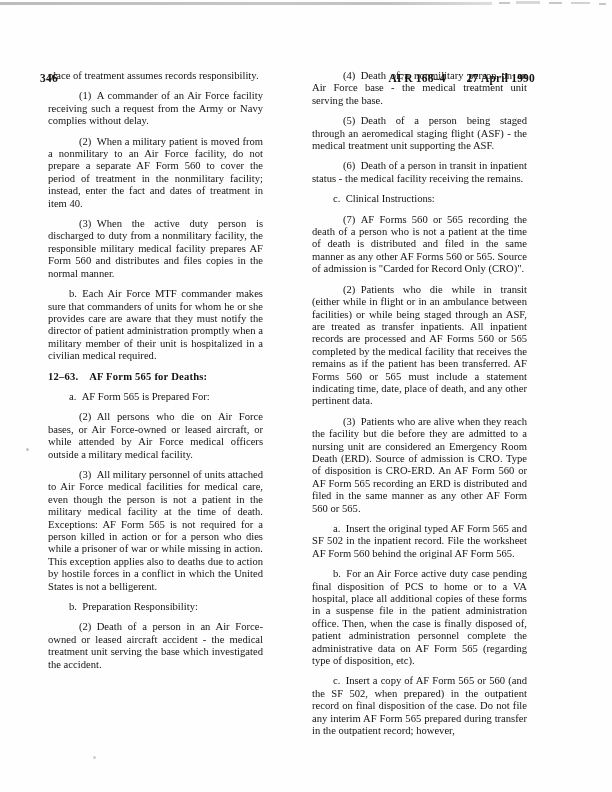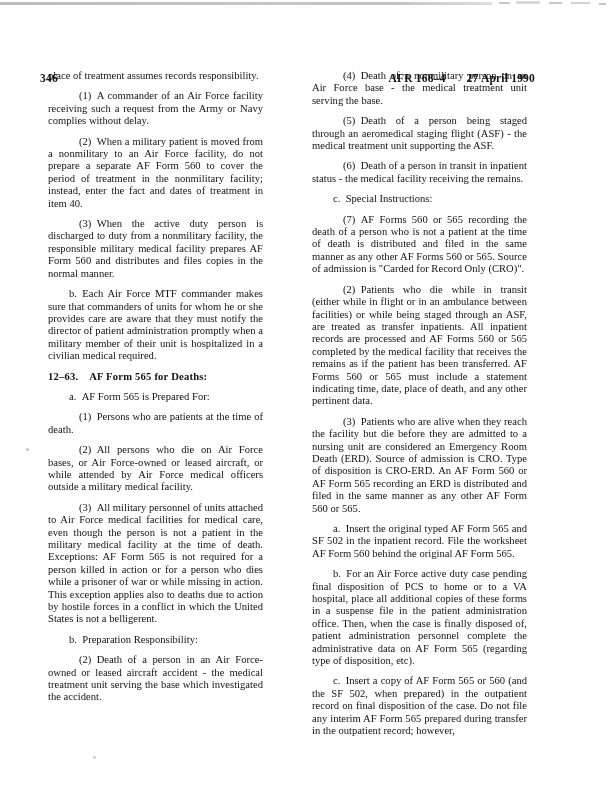--- a/index.html
+++ b/index.html
@@ -83,31 +83,30 @@
   </header>
 
   <main class="col left">
       <p class="para cont">place of treatment assumes records responsibility.</p>
       <p class="para num">(1) A commander of an Air Force facility receiving such a request from the Army or Navy complies without delay.</p>
       <p class="para num">(2) When a military patient is moved from a nonmilitary to an Air Force facility, do not prepare a separate AF Form 560 to cover the period of treatment in the nonmilitary facility; instead, enter the fact and dates of treatment in item 40.</p>
       <p class="para num">(3) When the active duty person is discharged to duty from a nonmilitary facility, the responsible military medical facility prepares AF Form 560 and distributes and files copies in the normal manner.</p>
       <p class="para alpha">b. Each Air Force MTF commander makes sure that commanders of units for whom he or she provides care are aware that they must notify the director of patient administration promptly when a military member of their unit is hospitalized in a civilian medical required.</p>
       <p class="para heading">12–63. AF Form 565 for Deaths:</p>
       <p class="para alpha">a. AF Form 565 is Prepared For:</p>
-      <p class="para num">(1) Persons who are patients at the time of death.</p>
       <p class="para num">(2) All persons who die on Air Force bases, or Air Force-owned or leased aircraft, or while attended by Air Force medical officers outside a military medical facility.</p>
       <p class="para num">(3) All military personnel of units attached to Air Force medical facilities for medical care, even though the person is not a patient in the military medical facility at the time of death. Exceptions: AF Form 565 is not required for a person killed in action or for a person who dies while a prisoner of war or while missing in action. This exception applies also to deaths due to action by hostile forces in a conflict in which the United States is not a belligerent.</p>
       <p class="para alpha">b. Preparation Responsibility:</p>
       <p class="para num">(2) Death of a person in an Air Force-owned or leased aircraft accident - the medical treatment unit serving the base which investigated the accident.</p>
     </main>
   <main class="col right">
       <p class="para num">(4) Death of a nonmilitary person on an Air Force base - the medical treatment unit serving the base.</p>
       <p class="para num">(5) Death of a person being staged through an aeromedical staging flight (ASF) - the medical treatment unit supporting the ASF.</p>
       <p class="para num">(6) Death of a person in transit in inpatient status - the medical facility receiving the remains.</p>
-      <p class="para alpha">c. Special Instructions:</p>
+      <p class="para alpha">c. Clinical Instructions:</p>
       <p class="para num">(7) AF Forms 560 or 565 recording the death of a person who is not a patient at the time of death is distributed and filed in the same manner as any other AF Forms 560 or 565. Source of admission is "Carded for Record Only (CRO)".</p>
       <p class="para num">(2) Patients who die while in transit (either while in flight or in an ambulance between facilities) or while being staged through an ASF, are treated as transfer inpatients. All inpatient records are processed and AF Forms 560 or 565 completed by the medical facility that receives the remains as if the patient has been transferred. AF Forms 560 or 565 must include a statement indicating time, date, place of death, and any other pertinent data.</p>
       <p class="para num">(3) Patients who are alive when they reach the facility but die before they are admitted to a nursing unit are considered an Emergency Room Death (ERD). Source of admission is CRO. Type of disposition is CRO-ERD. An AF Form 560 or AF Form 565 recording an ERD is distributed and filed in the same manner as any other AF Form 560 or 565.</p>
       <p class="para alpha">a. Insert the original typed AF Form 565 and SF 502 in the inpatient record. File the worksheet AF Form 560 behind the original AF Form 565.</p>
       <p class="para alpha">b. For an Air Force active duty case pending final disposition of PCS to home or to a VA hospital, place all additional copies of these forms in a suspense file in the patient administration office. Then, when the case is finally disposed of, patient administration personnel complete the administrative data on AF Form 565 (regarding type of disposition, etc).</p>
       <p class="para alpha">c. Insert a copy of AF Form 565 or 560 (and the SF 502, when prepared) in the outpatient record on final disposition of the case. Do not file any interim AF Form 565 prepared during transfer in the outpatient record; however,</p>
     </main>
 
 </div>
 

